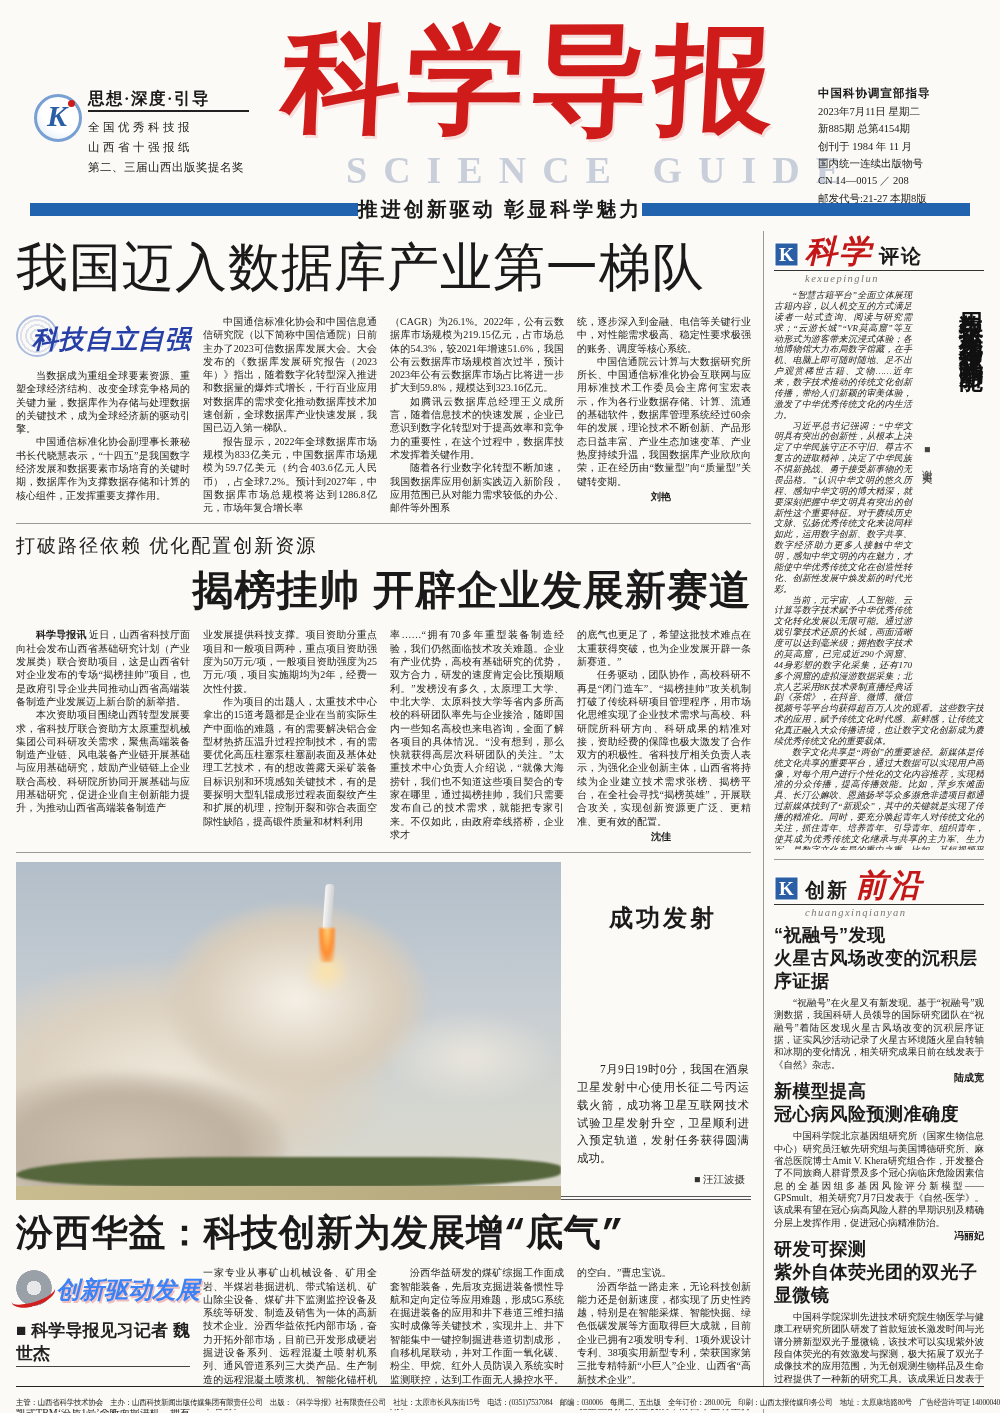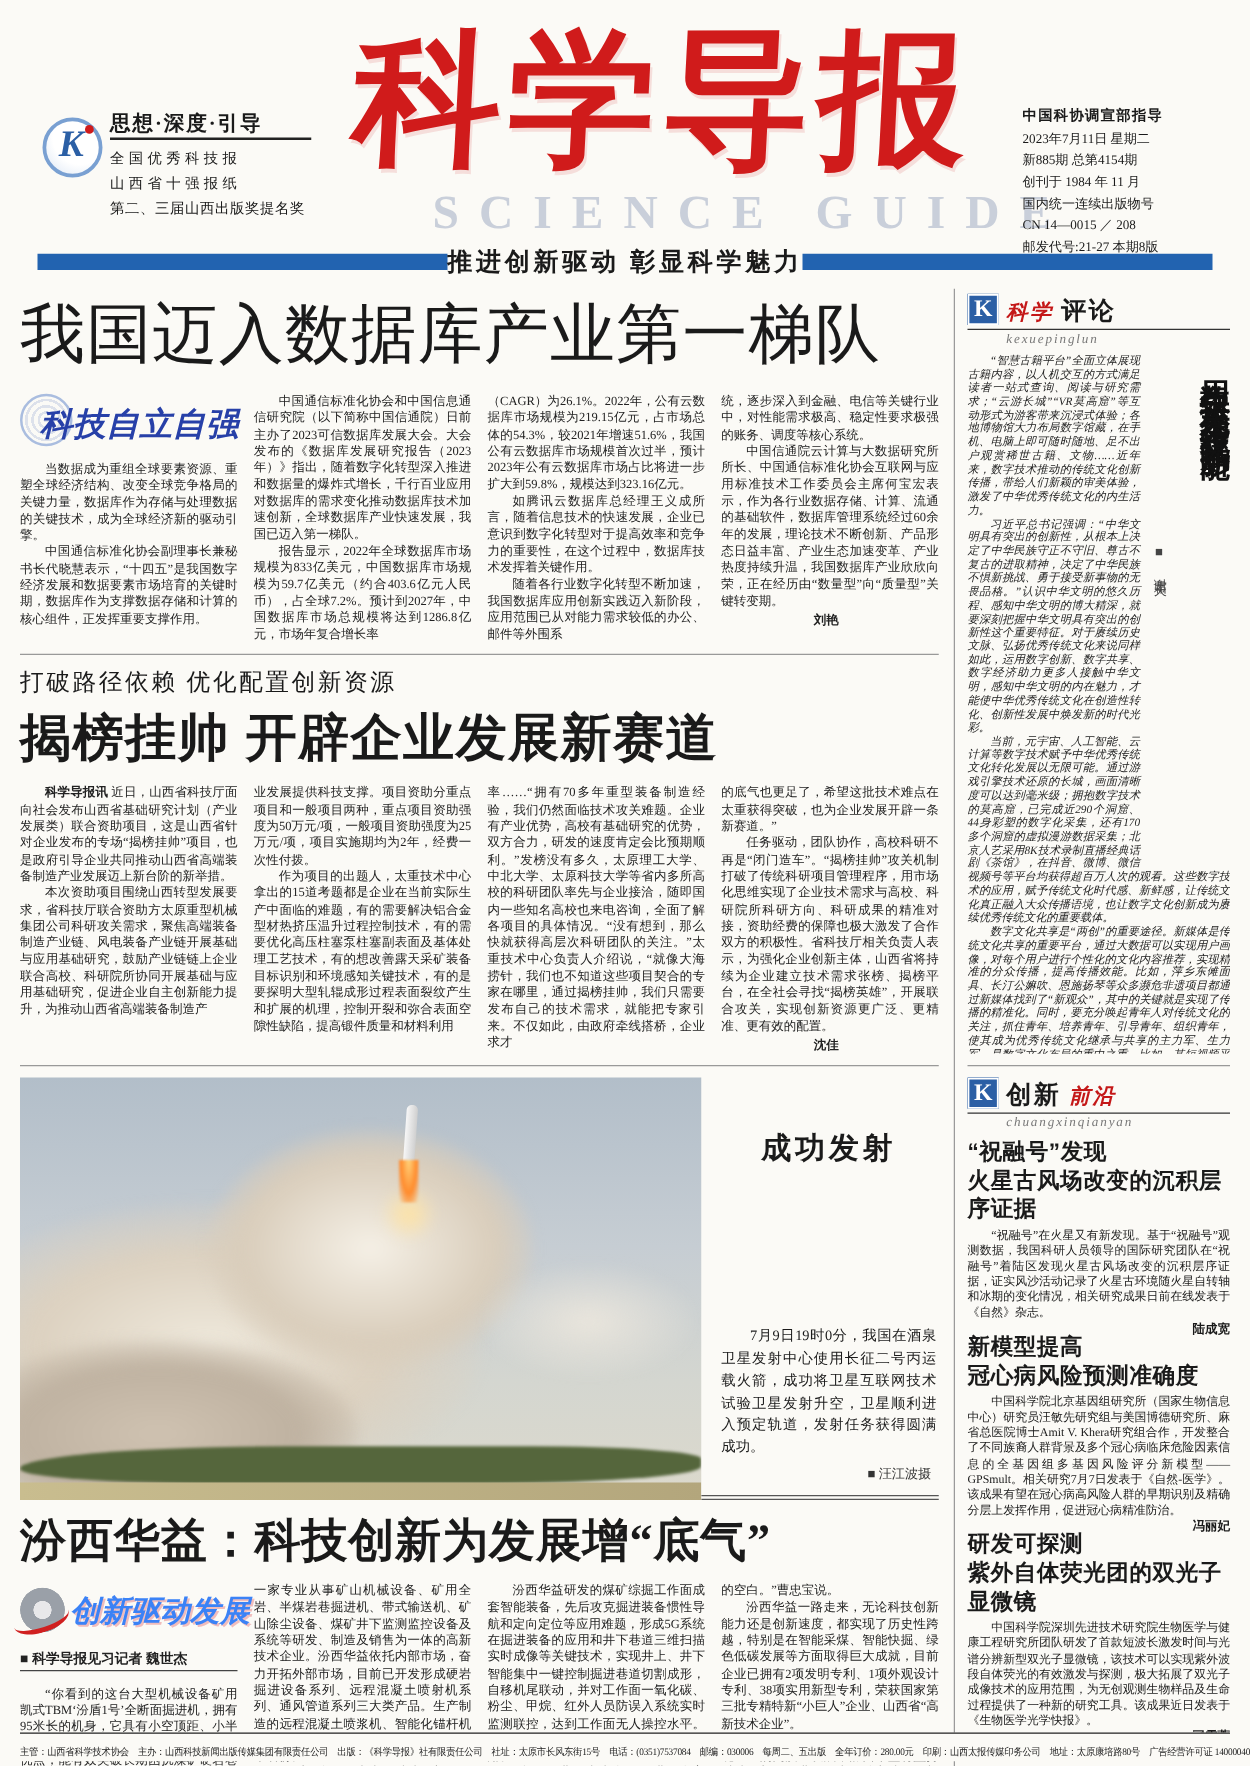--- a/index.html
+++ b/index.html
@@ -32,22 +32,22 @@
   .slogan-bar { flex:1; height:13px; background:#2263b0; }
   .slogan-text { font-family:"Liberation Sans",sans-serif; font-weight:900; font-size:20px; letter-spacing:3px; white-space:nowrap; }
 
   
   .main { display:flex; align-items:stretch; }
   .left-main { width:748px; border-right:1px solid #9a9a9a; padding-right:12px; }
   .right-col { width:220px; padding-left:10px; }
 
   .h-main { font-family:"Liberation Sans",sans-serif; font-weight:400; font-size:52px; letter-spacing:1px; margin:2px 0 12px; white-space:nowrap; }
   .kicker  { font-family:"Liberation Sans",sans-serif; font-size:19px; letter-spacing:2px; margin:8px 0 4px; }
-  .h-2 { font-family:"Liberation Sans",sans-serif; font-weight:900; font-size:41px; letter-spacing:1px; margin:0 0 10px; white-space:nowrap; }
-  .h-3 { font-family:Liberation Serif, serif; font-weight:900; font-size:37px; letter-spacing:0.5px; margin:8px 0 8px; white-space:nowrap; }
+  .h-2 { font-family:"Liberation Sans",sans-serif; font-weight:900; font-size:41px; letter-spacing:1px; margin:0 0 10px; white-space:nowrap;text-align:right; }
+  .h-3 { font-family:Liberation Mono, monospace; font-weight:900; font-size:37px; letter-spacing:0.5px; margin:8px 0 8px; white-space:nowrap; }
 
   .cols { display:flex; gap:13px; }
   .col { flex:1 1 0; font-size:10px; line-height:1.33; text-align:justify; color:#222; }
   .col p { text-indent:2em; margin:0; }
   .col p.cont { text-indent:0; }
   .author-line { text-align:center; font-weight:bold; padding-right:6px; margin-top:2px; }
   .sect-rule { border:none; border-top:1px solid #999; margin:9px 0; }
 
   .stamp { position:relative; height:46px; margin-bottom:8px; }
   .stamp-ring { position:absolute; left:0; top:0; width:42px; height:42px; border:2px solid #8fa9d8; border-radius:50%; opacity:.75;
@@ -80,28 +80,28 @@
   .photo-credit { text-align:right; font-size:10.5px; color:#333; padding-right:4px; }
 
   
   .badge-row { position:relative; height:50px; margin-bottom:4px; }
   .gear { position:absolute; left:0; top:4px; width:36px; height:36px; border-radius:50%;
           background:radial-gradient(circle,#e8e8ea 0 28%,#9aa0a8 29% 70%,rgba(154,160,168,0) 71%); }
   .gear::after { content:""; position:absolute; left:-6px; top:14px; width:46px; height:18px; border-radius:50%;
                  border-bottom:4px solid #d02020; transform:rotate(-18deg); }
   .badge-text { position:absolute; left:40px; top:8px; font-family:"Liberation Sans",sans-serif; font-weight:900; font-style:italic;
                 font-size:24px; color:#3b82f6; white-space:nowrap; text-shadow:1.5px 1.5px 0 #f0bcbc; }
-  .byline { font-family:"Liberation Sans",sans-serif; font-size:11px; font-weight:bold; border-bottom:1px solid #444;
-            padding-bottom:1px; margin-bottom:12px; }
+  .byline { font-family:"Liberation Sans",sans-serif; font-size:17px; font-weight:bold; border-bottom:1px solid #444;
+            padding-bottom:1px; margin-bottom:25px; }
 
   
   .sec-head-row { display:flex; align-items:flex-end; gap:6px; border-bottom:1px solid #333; padding-bottom:3px; margin-top:4px; }
   .k-logo { width:25px; height:25px; background:#2b5fa5; color:#fff; font-weight:bold; font-size:19px;
             display:flex; align-items:center; justify-content:center; box-shadow:inset 0 0 0 1.5px #fff, inset 0 0 0 3px #2b5fa5; }
-  .script-red { color:#c41818; font-size:17px; font-weight:bold; font-style:italic; font-family:Liberation Mono, monospace; letter-spacing:2px; line-height:1; }
+  .script-red { color:#c41818; font-size:32px; font-weight:bold; font-style:italic; font-family:Liberation Serif, serif; letter-spacing:2px; line-height:1; }
   .sec-black { font-size:20px; font-weight:900; font-family:"Liberation Sans",sans-serif; letter-spacing:2px; line-height:1.1; }
   .pinyin { font-style:italic; color:#777; font-size:10.5px; letter-spacing:1.5px; margin:2px 0 6px 31px; }
 
   .commentary-body { font-size:9px; line-height:1.21; text-align:justify; font-style:italic; color:#222;
                      max-height:560px; overflow:hidden; }
   .commentary-body p { text-indent:2em; margin:0; }
   .v-float { float:right; width:64px; height:400px; margin:2px 0 4px 8px; position:relative; font-style:normal; }
   .v-title { position:absolute; top:0; right:0; writing-mode:vertical-rl; font-family:"Liberation Sans",sans-serif;
              font-weight:700; font-size:24px; letter-spacing:4px; color:#111; line-height:1.1; }
   .v-author { position:absolute; top:152px; left:0; writing-mode:vertical-rl; font-size:10.5px; color:#444; letter-spacing:2px; }

